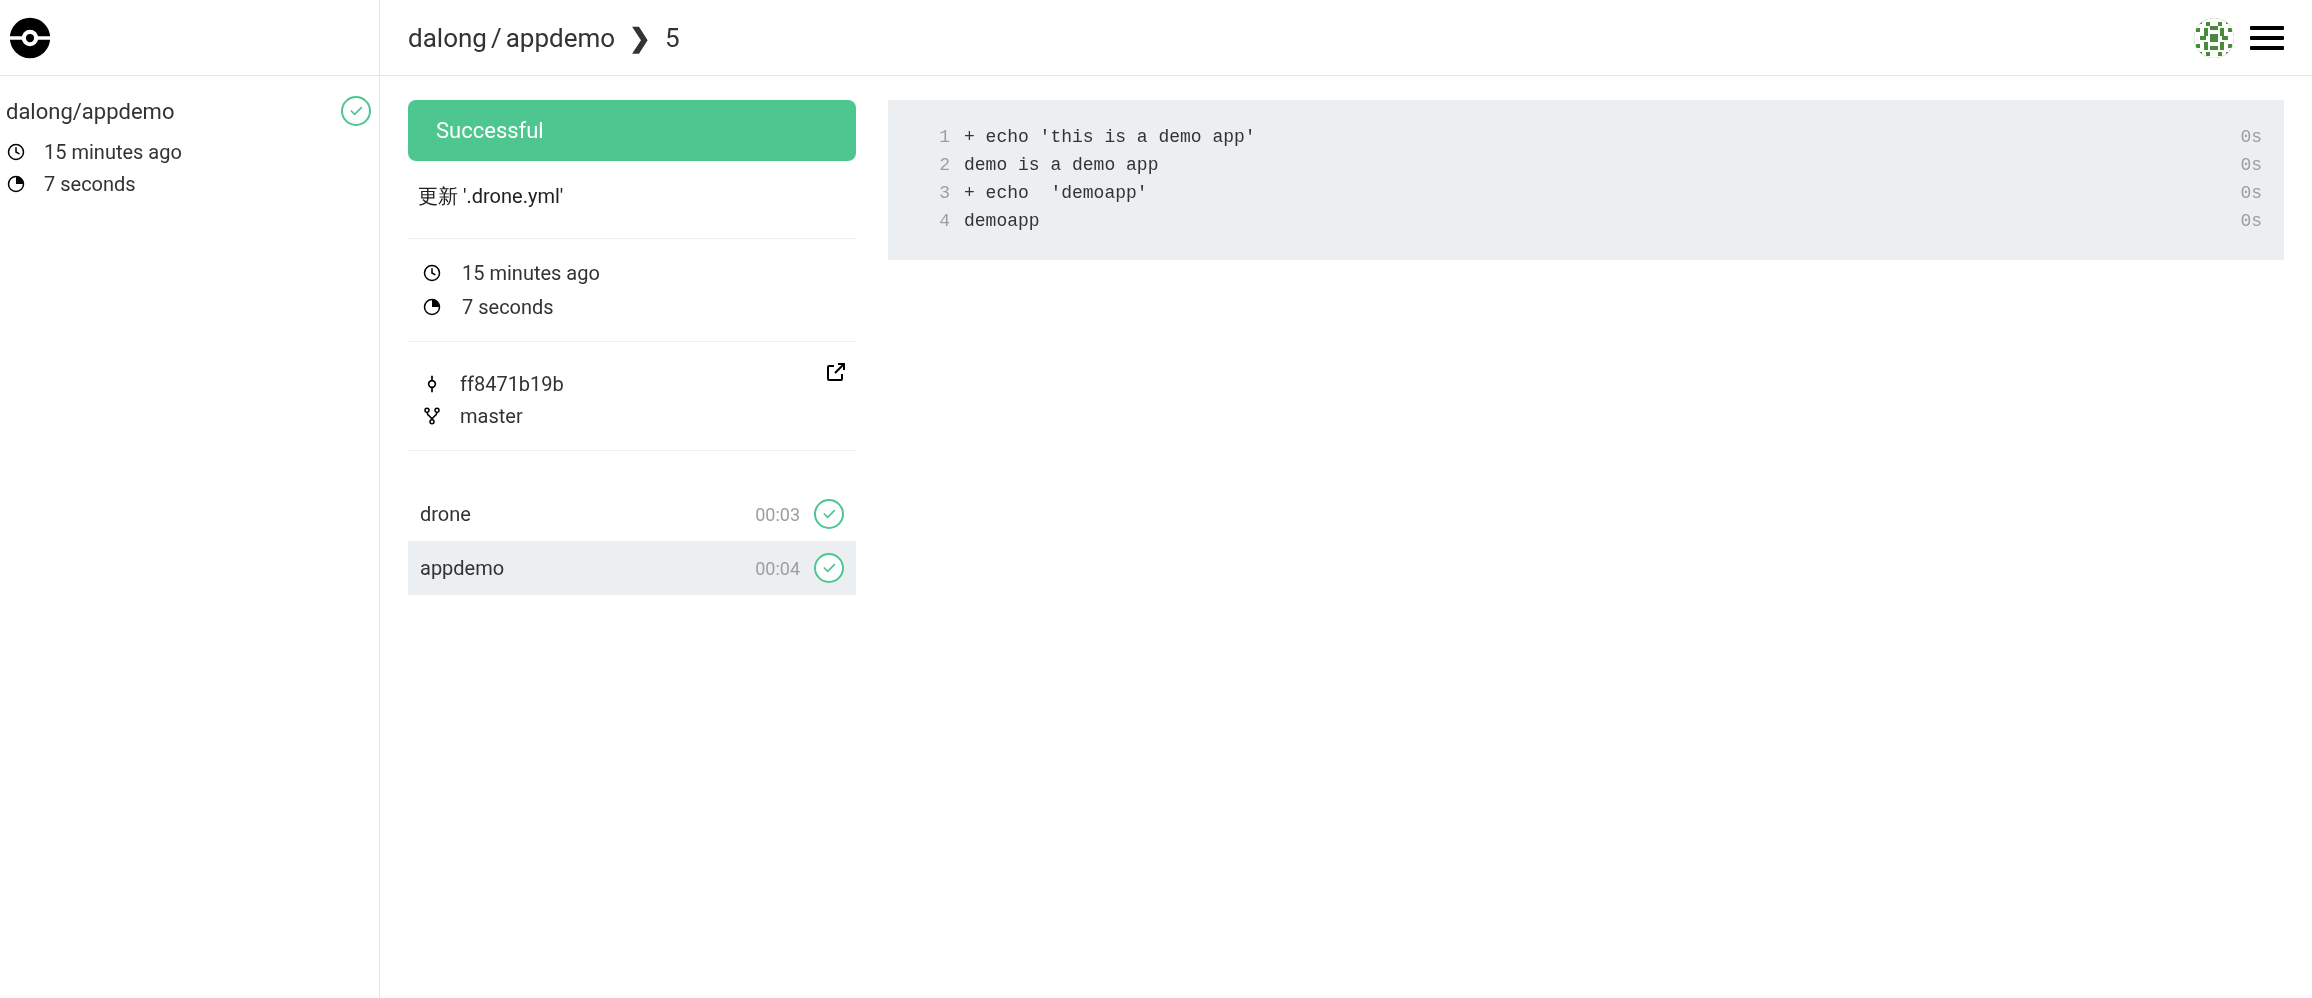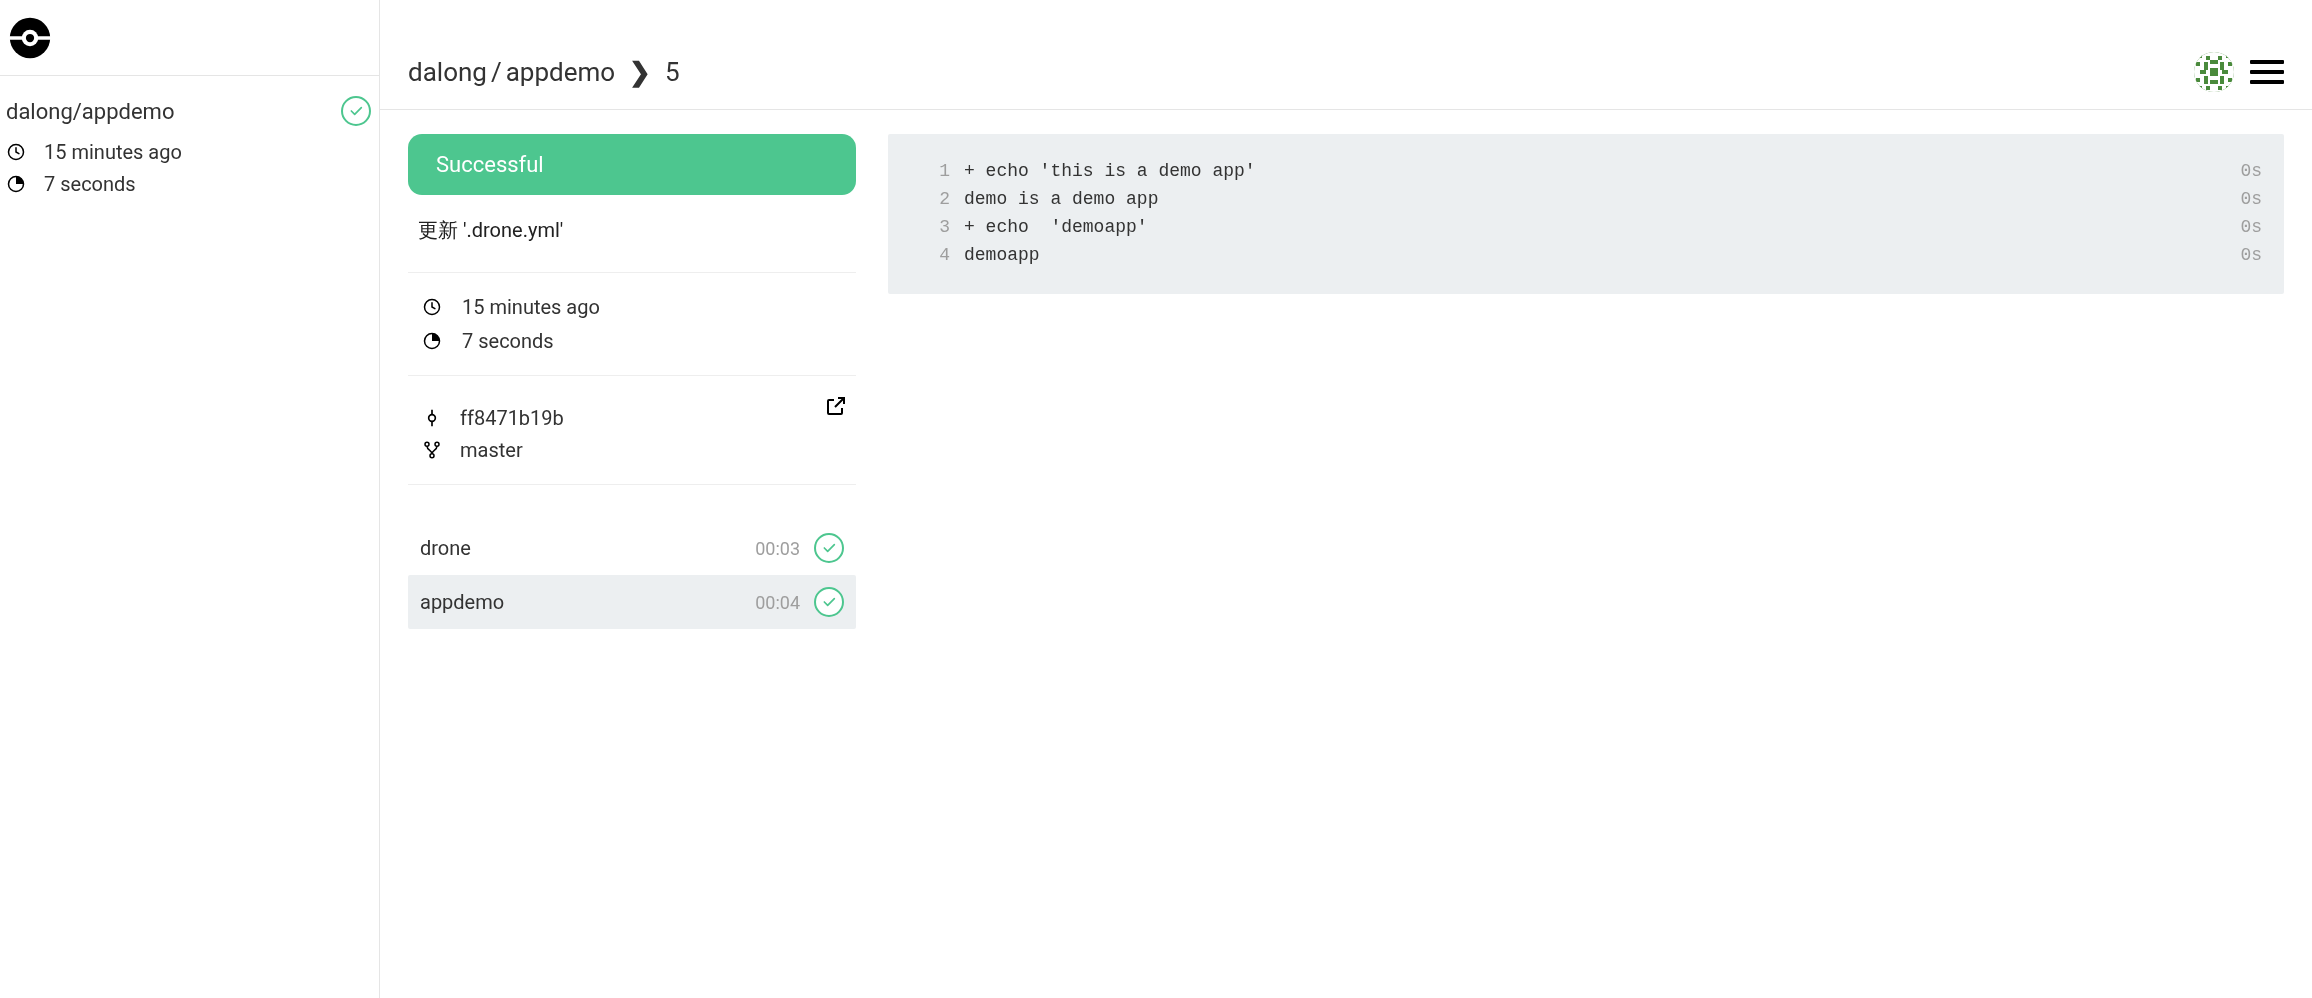--- a/index.html
+++ b/index.html
@@ -74,21 +74,20 @@
     color: #4dc68f;
     background: #fff;
   }
 
   
   .main {
     flex: 1;
     display: flex;
     flex-direction: column;
     min-width: 0;
-    margin-top: 34px;
   }
   .topbar {
     height: 76px;
     border-bottom: 1px solid #e5e5e5;
     display: flex;
     align-items: center;
     padding: 0 28px 0 28px;
   }
   .breadcrumb {
     font-size: 26px;
@@ -127,21 +126,21 @@
     min-height: 0;
   }
 
   
   .build-panel { width: 448px; }
   .status-banner {
     background: #4dc68f;
     color: #fff;
     font-size: 22px;
     padding: 18px 28px;
-    border-radius: 14px;
+    border-radius: 8px;
   }
   .commit-msg {
     padding: 22px 10px 28px 10px;
     font-size: 20px;
     border-bottom: 1px solid #eee;
   }
   .meta-block {
     padding: 22px 10px 22px 14px;
     border-bottom: 1px solid #eee;
   }

